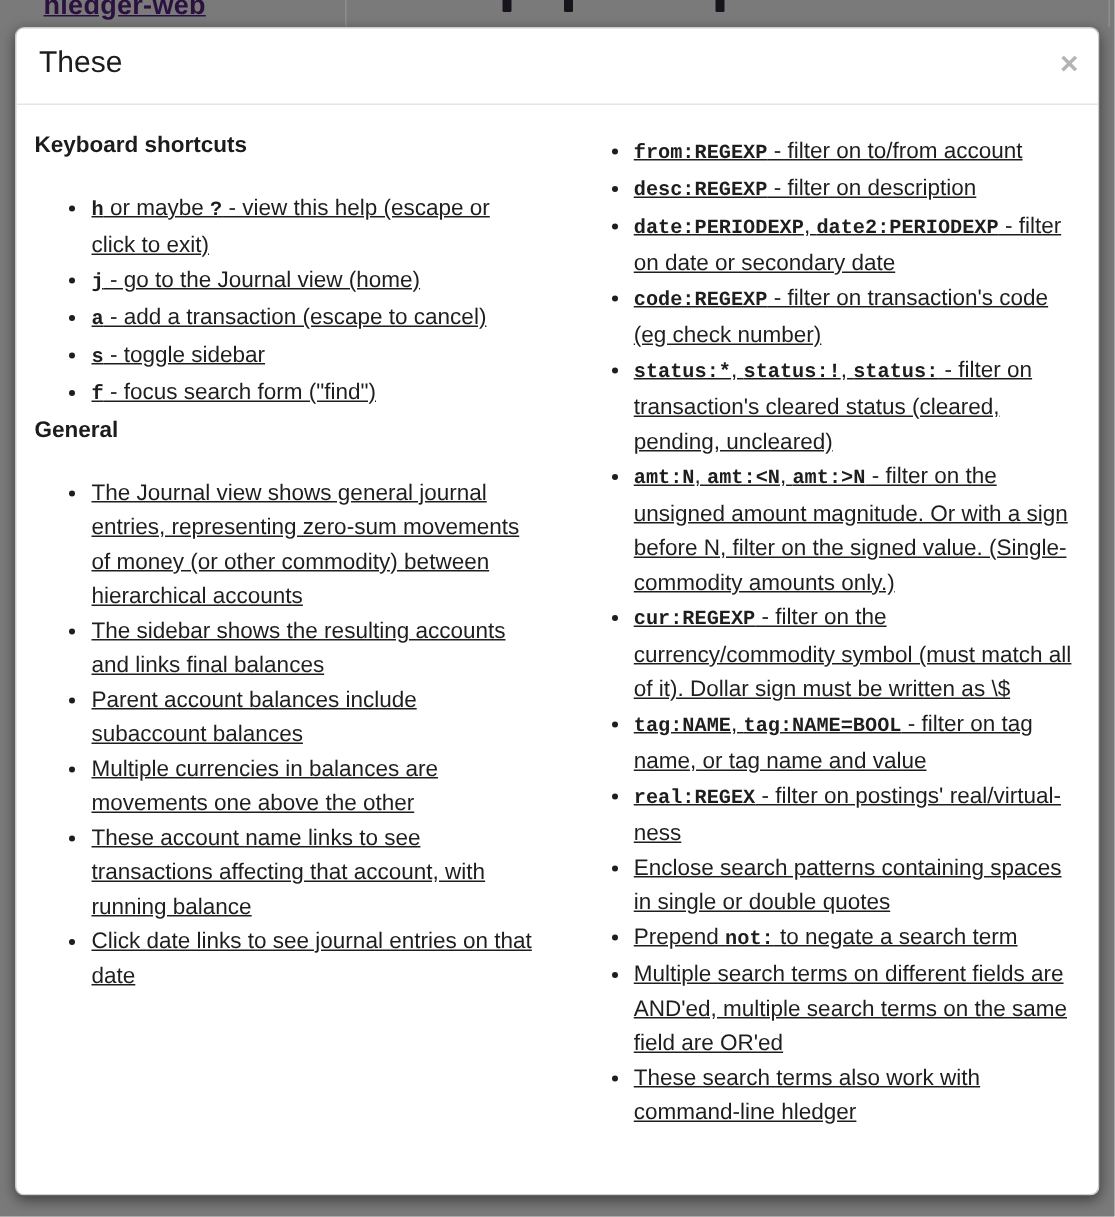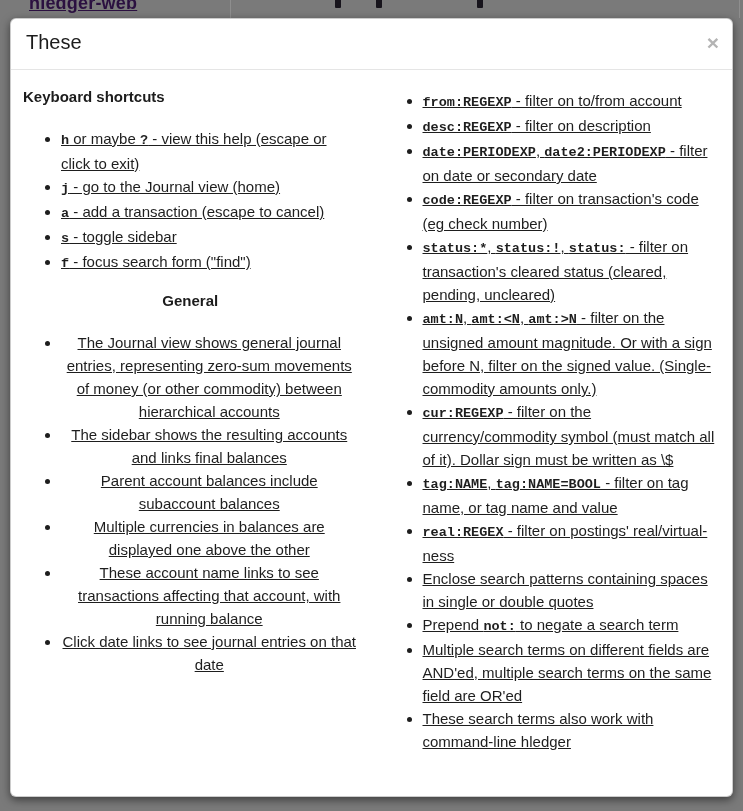--- a/index.html
+++ b/index.html
@@ -40,21 +40,21 @@
   }
   .close-btn{
     position:absolute;right:13px;top:16px;
     background:none;border:none;padding:0;cursor:pointer;
     font-size:21px;line-height:16px;font-weight:bold;color:#b4b4b4;
     font-family:"Liberation Sans",sans-serif;
   }
   .modal-body{display:flex;padding:19px 0 0;}
   .col{width:50%;box-sizing:border-box;padding:0 14px 0 12px;}
   .col.right{padding:0 12px 0 13px;}
-  section + section{margin-top:18px;text-align:center;}
+  section + section{margin-top:4px;}
   .section-heading{
     margin:0 0 23px;font-size:15px;font-weight:bold;color:#1c1c1c;line-height:15px;
   }
   ul.help-list{
     margin:0;padding:0 0 0 38px;list-style:disc;
     font-size:15px;line-height:23px;color:#1e1e1e;
   }
   ul.help-list li{margin:0;padding:0;text-decoration:underline;}
   b.code{
     font-family:"Liberation Mono","DejaVu Sans Mono",monospace;
@@ -91,21 +91,21 @@
             <li><b class="code">s</b> - toggle sidebar</li>
             <li><b class="code">f</b> - focus search form ("find")</li>
           </ul>
       </section>
       <section>
         <h5 class="section-heading">General</h5>
         <ul class="help-list">
             <li>The Journal view shows general journal entries, representing zero-sum movements of money (or other commodity) between hierarchical accounts</li>
             <li>The sidebar shows the resulting accounts and links final balances</li>
             <li>Parent account balances include subaccount balances</li>
-            <li>Multiple currencies in balances are displayed one above the other</li>
+            <li>Multiple currencies in balances are movements one above the other</li>
             <li>These account name links to see transactions affecting that account, with running balance</li>
             <li>Click date links to see journal entries on that date</li>
           </ul>
       </section>
     </div>
     <div class="col right">
       <section>
         <ul class="help-list">
             <li><b class="code">from:REGEXP</b> - filter on to/from account</li>
             <li><b class="code">desc:REGEXP</b> - filter on description</li>

